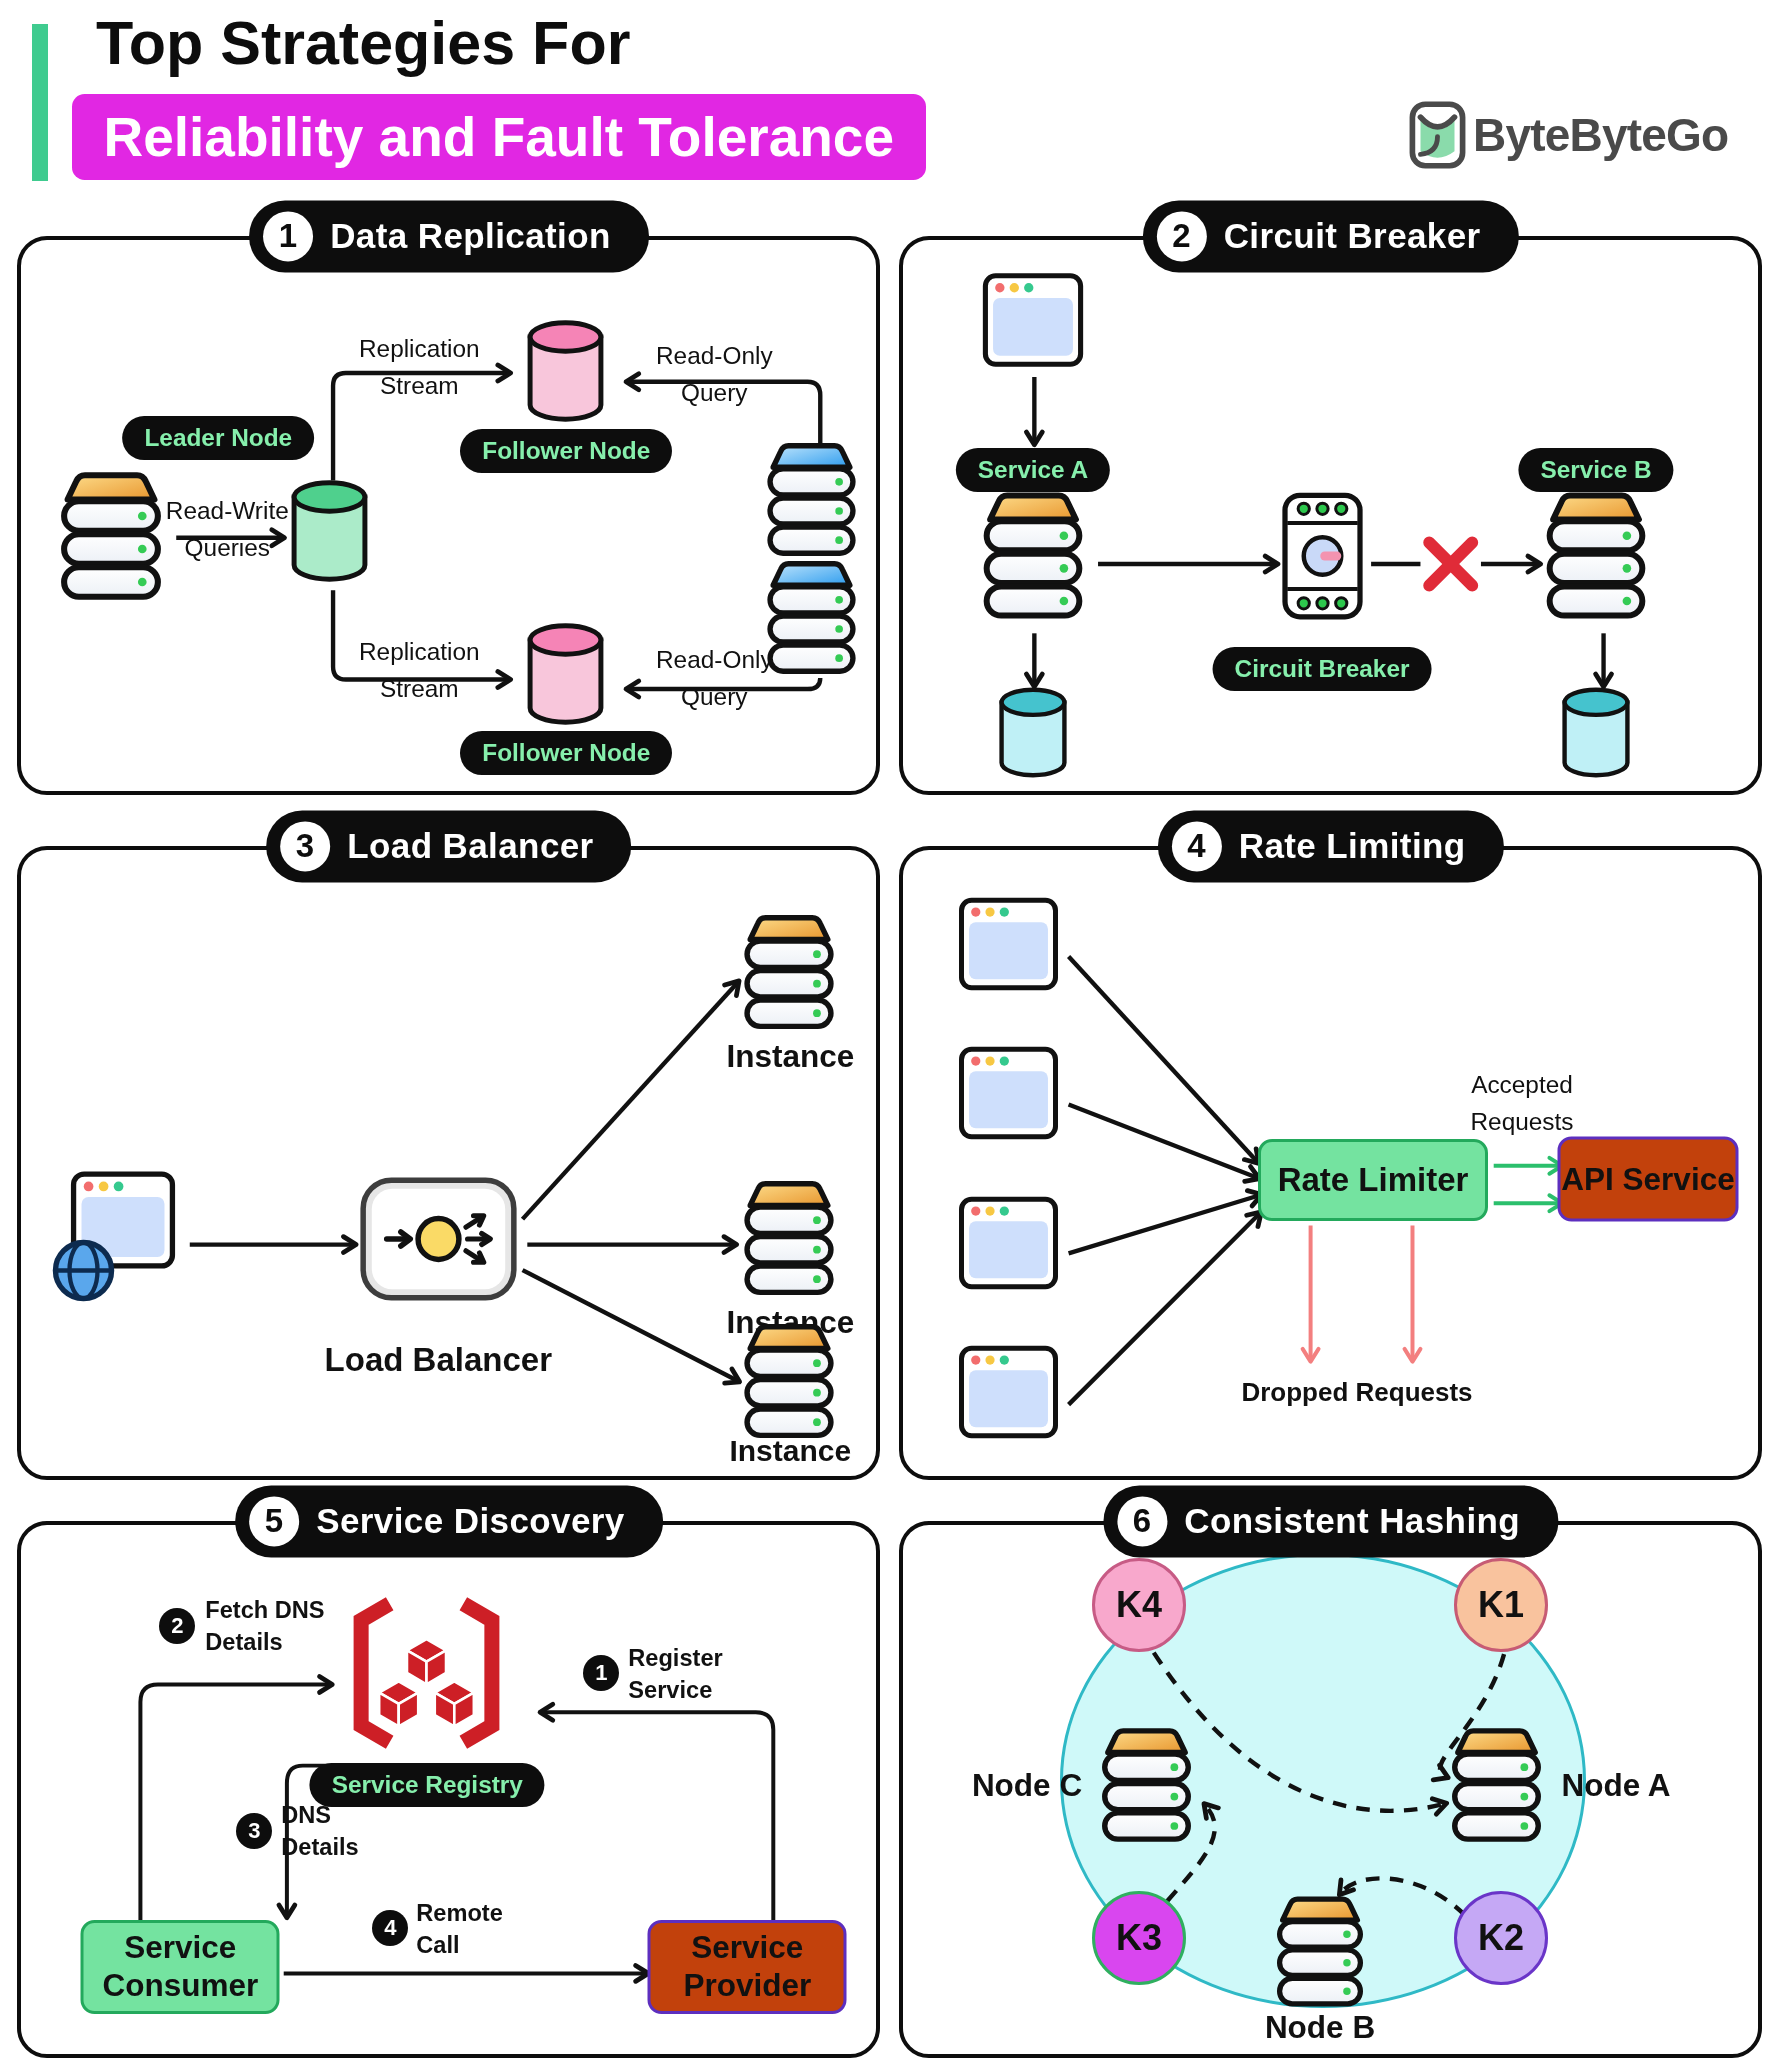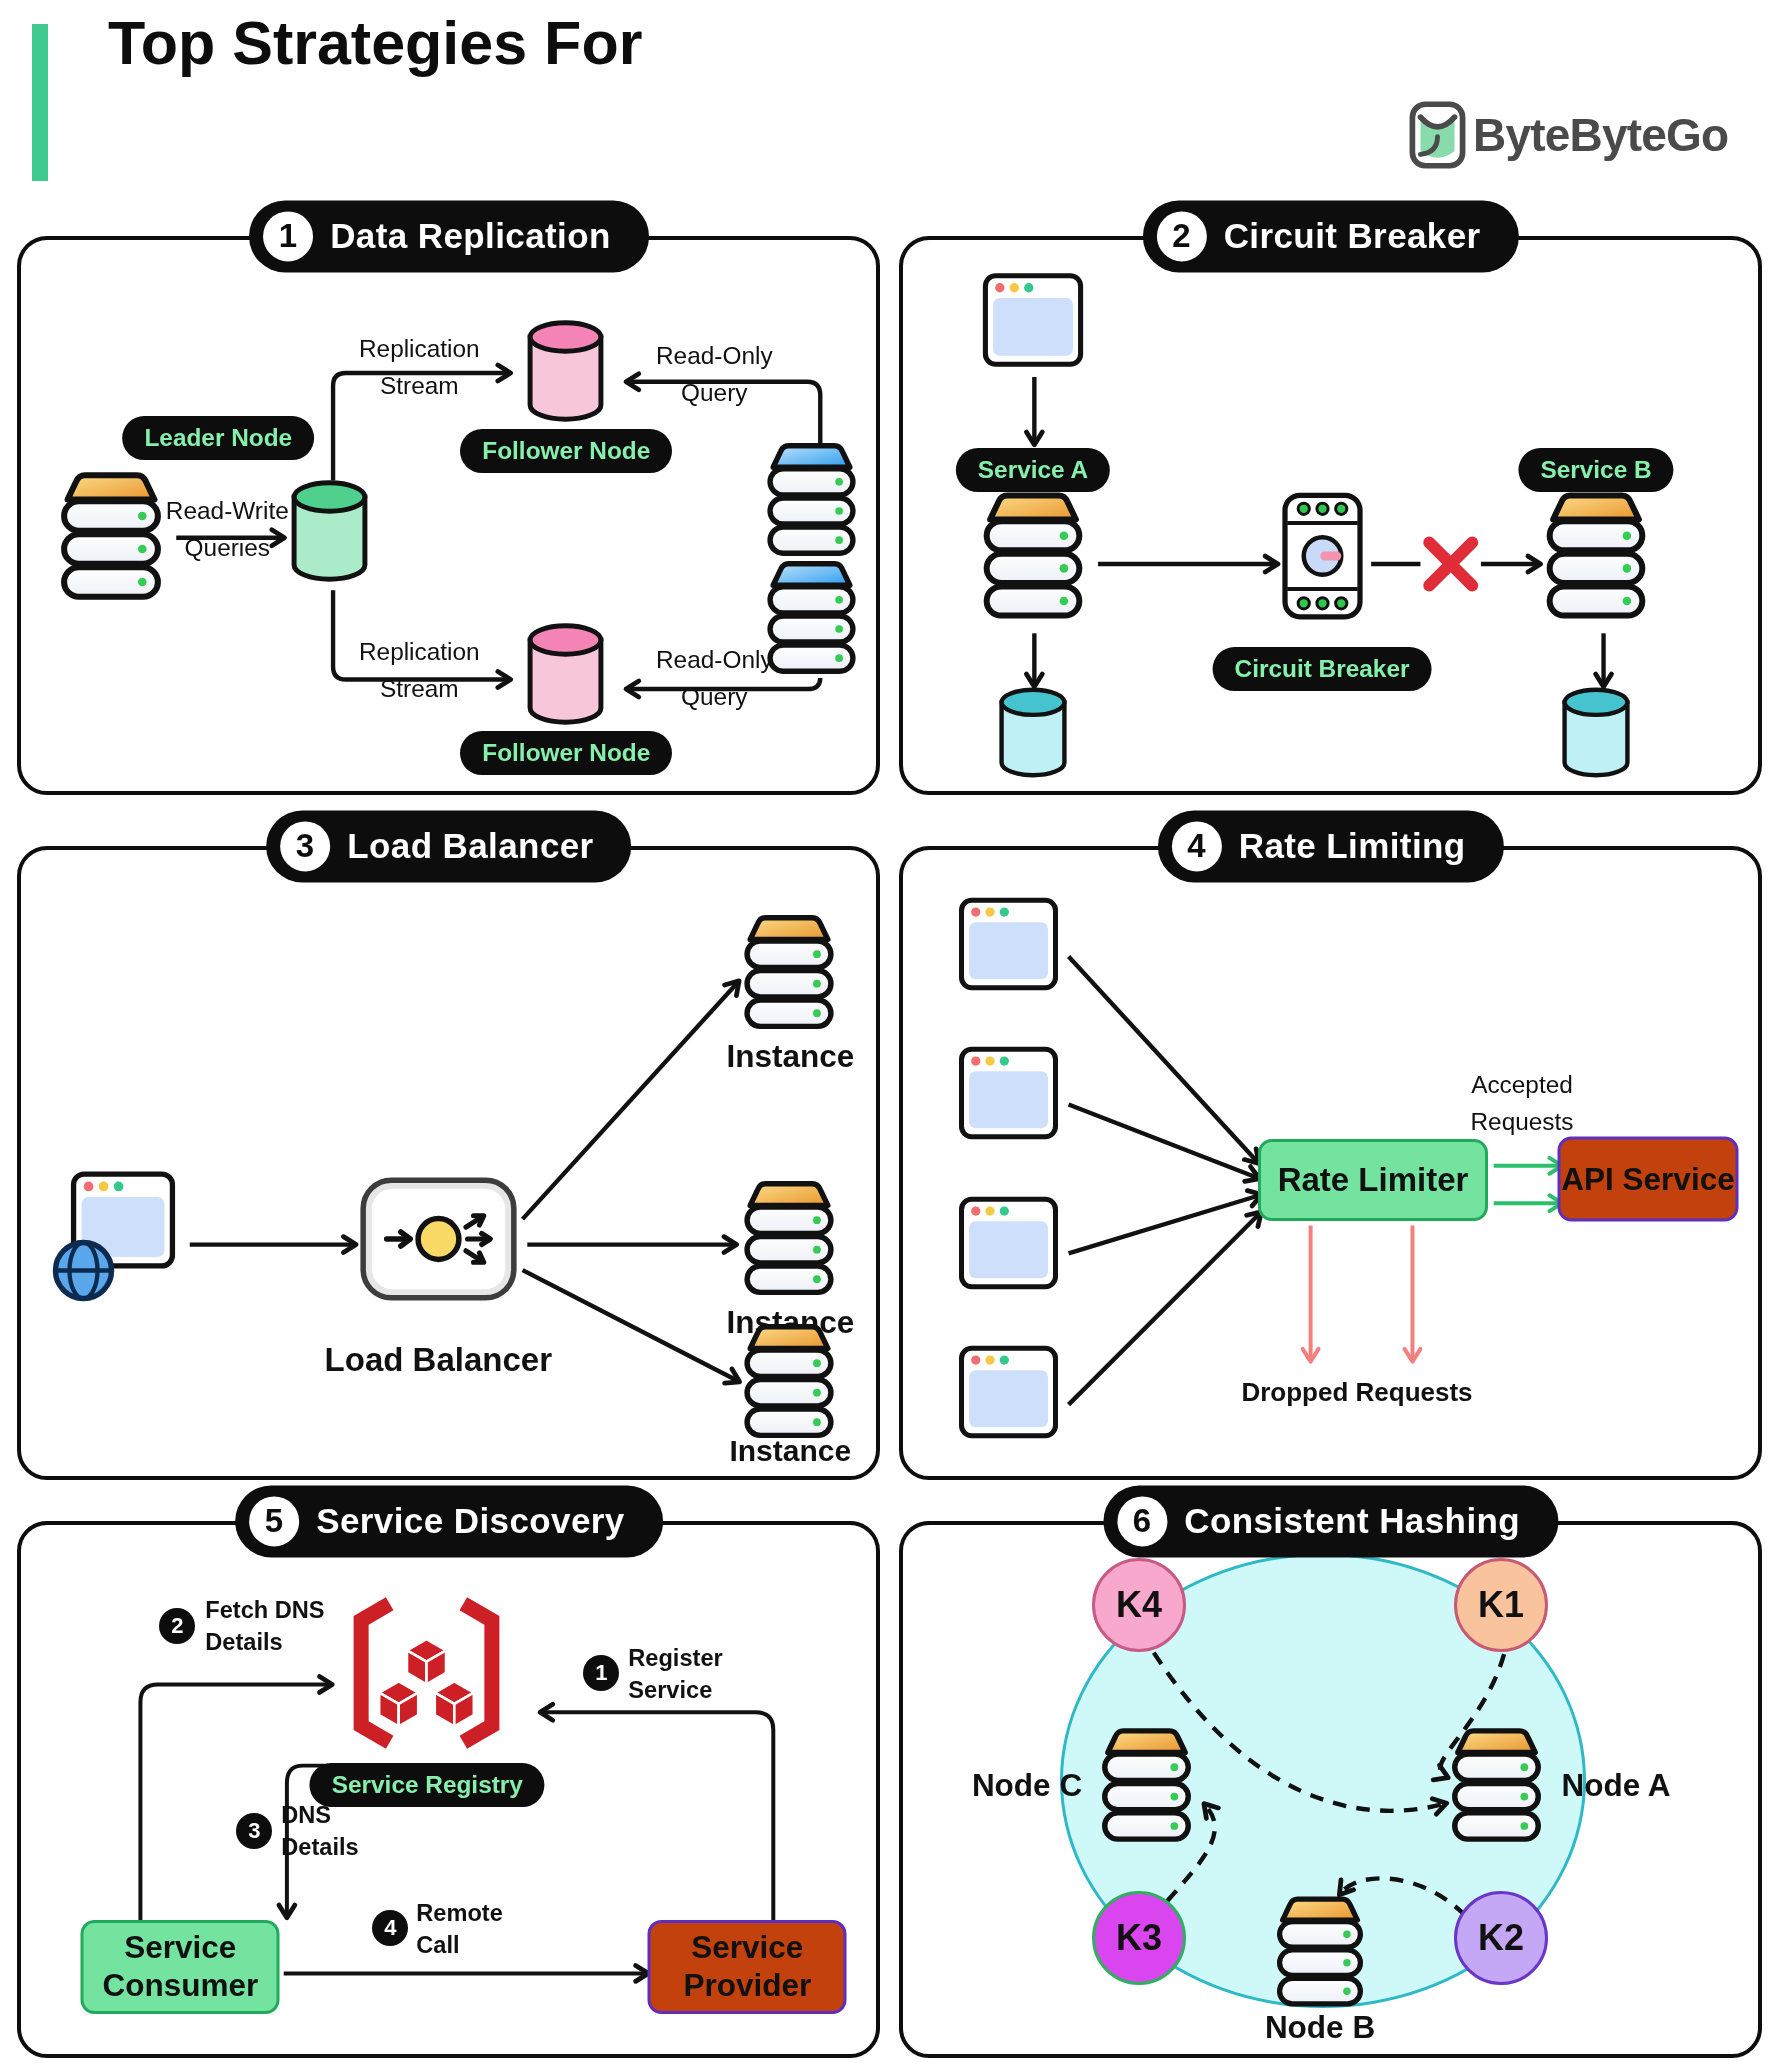--- a/index.html
+++ b/index.html
@@ -1,21 +1,21 @@
 <!DOCTYPE html>
 <html style="font-size:12.6px"><head>
 <meta charset="utf-8">
 <style>
   html,body{margin:0;padding:0;background:#fff}
   .page{position:relative;width:1772px;height:2066px;background:#fff;overflow:hidden;
         font-family:"Liberation Sans",sans-serif;color:#111}
 
   
   .greenbar{position:absolute;left:32px;top:23.6px;width:15.7px;height:157px;background:#3FCB8F}
-  .h-title{position:absolute;left:108px;top:7.9px;font-size:61px;font-weight:700;color:#0d0d0d;white-space:nowrap}
+  .h-title{position:absolute;left:96px;top:7.9px;font-size:61px;font-weight:700;color:#0d0d0d;white-space:nowrap}
   .h-sub{position:absolute;left:72px;top:94px;background:#E127E3;color:#fff;font-size:55px;
          font-weight:700;padding:11px 31.5px;border-radius:12.6px;white-space:nowrap}
   .logo{position:absolute;left:1409px;top:101px;display:flex;align-items:center;gap:7px}
   .logo-text{font-size:46px;font-weight:700;color:#4A4A4A;letter-spacing:-0.8px}
 
   
   .panel{position:absolute;background:#fff;border:4.7px solid #0d0d0d;border-radius:30px}
   .ppill{position:absolute;left:50%;top:0;transform:translate(-50%,-55%);display:flex;align-items:center;
          gap:17.3px;background:#0d0d0d;color:#fff;border-radius:47px;padding:11px 38px 11px 14px;white-space:nowrap;z-index:5}
   .pnum{width:50px;height:50px;border-radius:50%;background:#fff;color:#0d0d0d;font-weight:700;font-size:33px;
@@ -183,20 +183,21 @@
       <use href="#cubeG" x="78" y="131"></use>
       <use href="#cubeG" x="152" y="131"></use>
     </symbol>
   </defs>
 </svg>
 
 <div class="page">
 
   <div class="greenbar"></div>
   <div class="h-title">Top Strategies For</div>
+  <div class="h-sub">Reliability and Fault Tolerance</div>
   <div class="logo">
     <svg viewBox="0 0 70 84" width="57" height="68">
       <rect x="4" y="4" width="62" height="76" rx="16" fill="#fff" stroke="#4A4A4A" stroke-width="7"></rect>
       <path d="M14,24 Q35,46 56,24 V62 Q35,78 14,62 Z" fill="#8ADBAB"></path>
       <path d="M14,20 Q35,44 56,20" fill="none" stroke="#4A4A4A" stroke-width="7" stroke-linecap="round"></path>
       <path d="M35,44 Q35,64 14,66" fill="none" stroke="#4A4A4A" stroke-width="6" stroke-linecap="round"></path>
     </svg>
     <span class="logo-text">ByteByteGo</span>
   </div>
 

